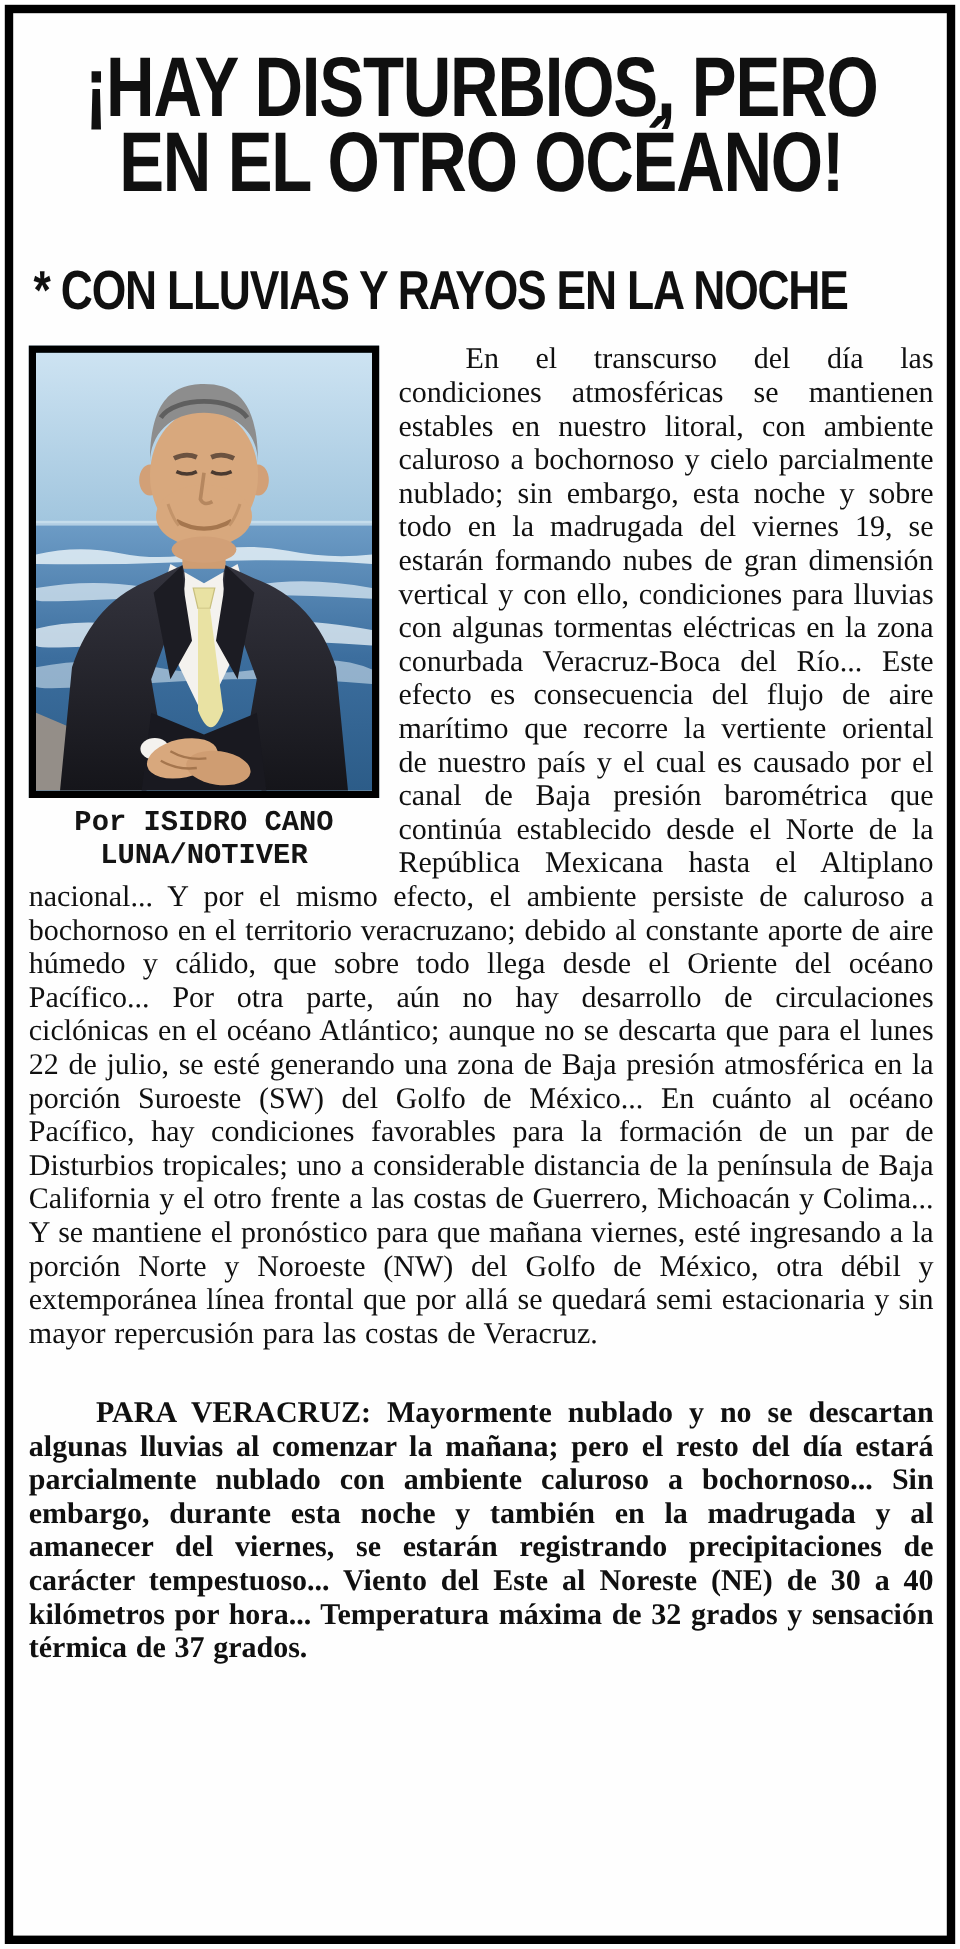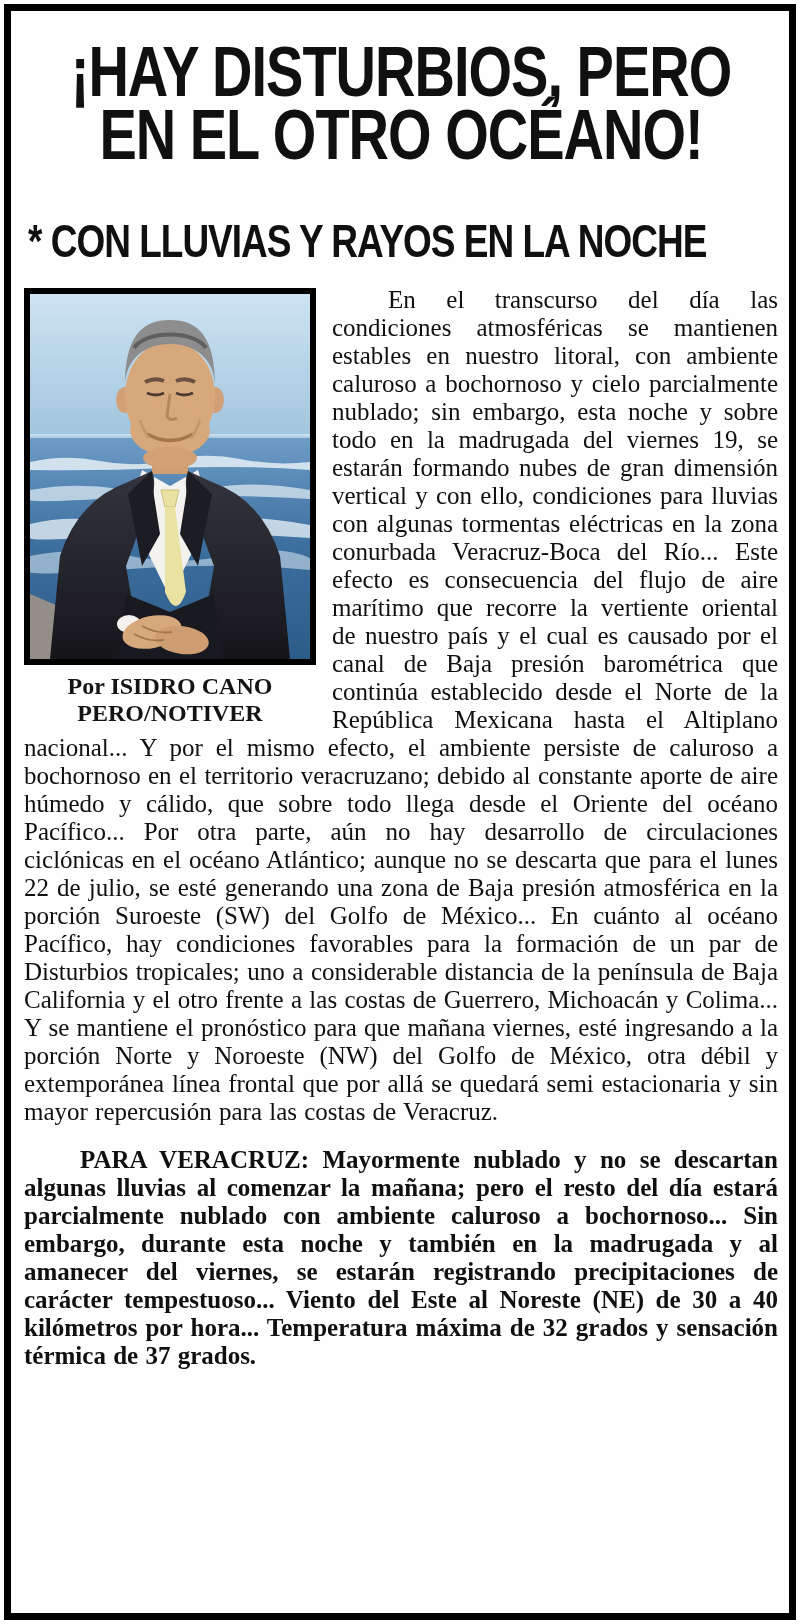--- a/index.html
+++ b/index.html
@@ -52,38 +52,38 @@
   .photo-frame {
     border: 6px solid #000;
     height: 365px;
     overflow: hidden;
     background: var(--photo-sky-bottom, #a6c8e0);
   }
   .photo-frame svg { display: block; width: 100%; height: 100%; }
   .photo-caption {
     margin-top: 8px;
     text-align: center;
-    font-family: Liberation Serif, serif;
+    font-family: Liberation Mono, monospace;
     font-weight: bold;
     font-size: 24px;
     line-height: 27px;
     color: #141414;
   }
   .body-p {
     margin: 0;
     font-size: 25px;
     line-height: 28px;
     text-align: justify;
     text-indent: 56px;
     hyphens: auto;
     -webkit-hyphens: auto;
     word-spacing: 1px;
   }
   .forecast-p {
-    margin-top: 20px;
+    margin-top: 38px;
     font-weight: bold;
   }
 </style>
 </head>
 <body>
 
 <div class="frame">
 
   <div class="headline">
     <div>¡HAY DISTURBIOS, PERO</div>
@@ -148,21 +148,21 @@
             <path d="M96,300 L140,318 L184,300 L192,365 L88,365 Z" fill="#191920"></path>
             <ellipse cx="99" cy="330" rx="12" ry="9" fill="#f4f2ee"></ellipse>
             <ellipse cx="122" cy="338" rx="30" ry="16" fill="#d8a87d" transform="rotate(-12 122 338)"></ellipse>
             <ellipse cx="152" cy="346" rx="27" ry="14" fill="#cf9d72" transform="rotate(8 152 346)"></ellipse>
             <path d="M104,340 Q118,348 134,346 M112,332 Q126,340 142,338" stroke="#a5764e" stroke-width="2" fill="none"></path>
           </g>
         </svg>
       </div>
       <figcaption class="photo-caption">
         <div>Por ISIDRO CANO</div>
-        <div>PERO/NOTIVER</div>
+        <div>LUNA/NOTIVER</div>
       </figcaption>
     </figure>
 
     <p class="body-p" lang="es">En el transcurso del día las condiciones atmosféricas se mantienen estables en nuestro litoral, con ambiente caluroso a bochornoso y cielo parcialmente nublado; sin embargo, esta noche y sobre todo en la madrugada del viernes 19, se estarán formando nubes de gran dimensión vertical y con ello, condiciones para lluvias con algunas tormentas eléctricas en la zona conurbada Veracruz-Boca del Río... Este efecto es consecuencia del flujo de aire marítimo que recorre la vertiente oriental de nuestro país y el cual es causado por el canal de Baja presión barométrica que continúa establecido desde el Norte de la República Mexicana hasta el Altiplano nacional... Y por el mismo efecto, el ambiente persiste de caluroso a bochornoso en el territorio veracruzano; debido al constante aporte de aire húmedo y cálido, que sobre todo llega desde el Oriente del océano Pacífico... Por otra parte, aún no hay desarrollo de circulaciones ciclónicas en el océano Atlántico; aunque no se descarta que para el lunes 22 de julio, se esté generando una zona de Baja presión atmosférica en la porción Suroeste (SW) del Golfo de México... En cuánto al océano Pacífico, hay condiciones favorables para la formación de un par de Disturbios tropicales; uno a considerable distancia de la península de Baja California y el otro frente a las costas de Guerrero, Michoacán y Colima... Y se mantiene el pronóstico para que mañana viernes, esté ingresando a la porción Norte y Noroeste (NW) del Golfo de México, otra débil y extemporánea línea frontal que por allá se quedará semi estacionaria y sin mayor repercusión para las costas de Veracruz.</p>
 
     <p class="body-p forecast-p" lang="es">PARA VERACRUZ: Mayormente nublado y no se descartan algunas lluvias al comenzar la mañana; pero el resto del día estará parcialmente nublado con ambiente caluroso a bochornoso... Sin embargo, durante esta noche y también en la madrugada y al amanecer del viernes, se estarán registrando precipitaciones de carácter tempestuoso... Viento del Este al Noreste (NE) de 30 a 40 kilómetros por hora... Temperatura máxima de 32 grados y sensación térmica de 37 grados.</p>
 
   </div>
 </div>
 

